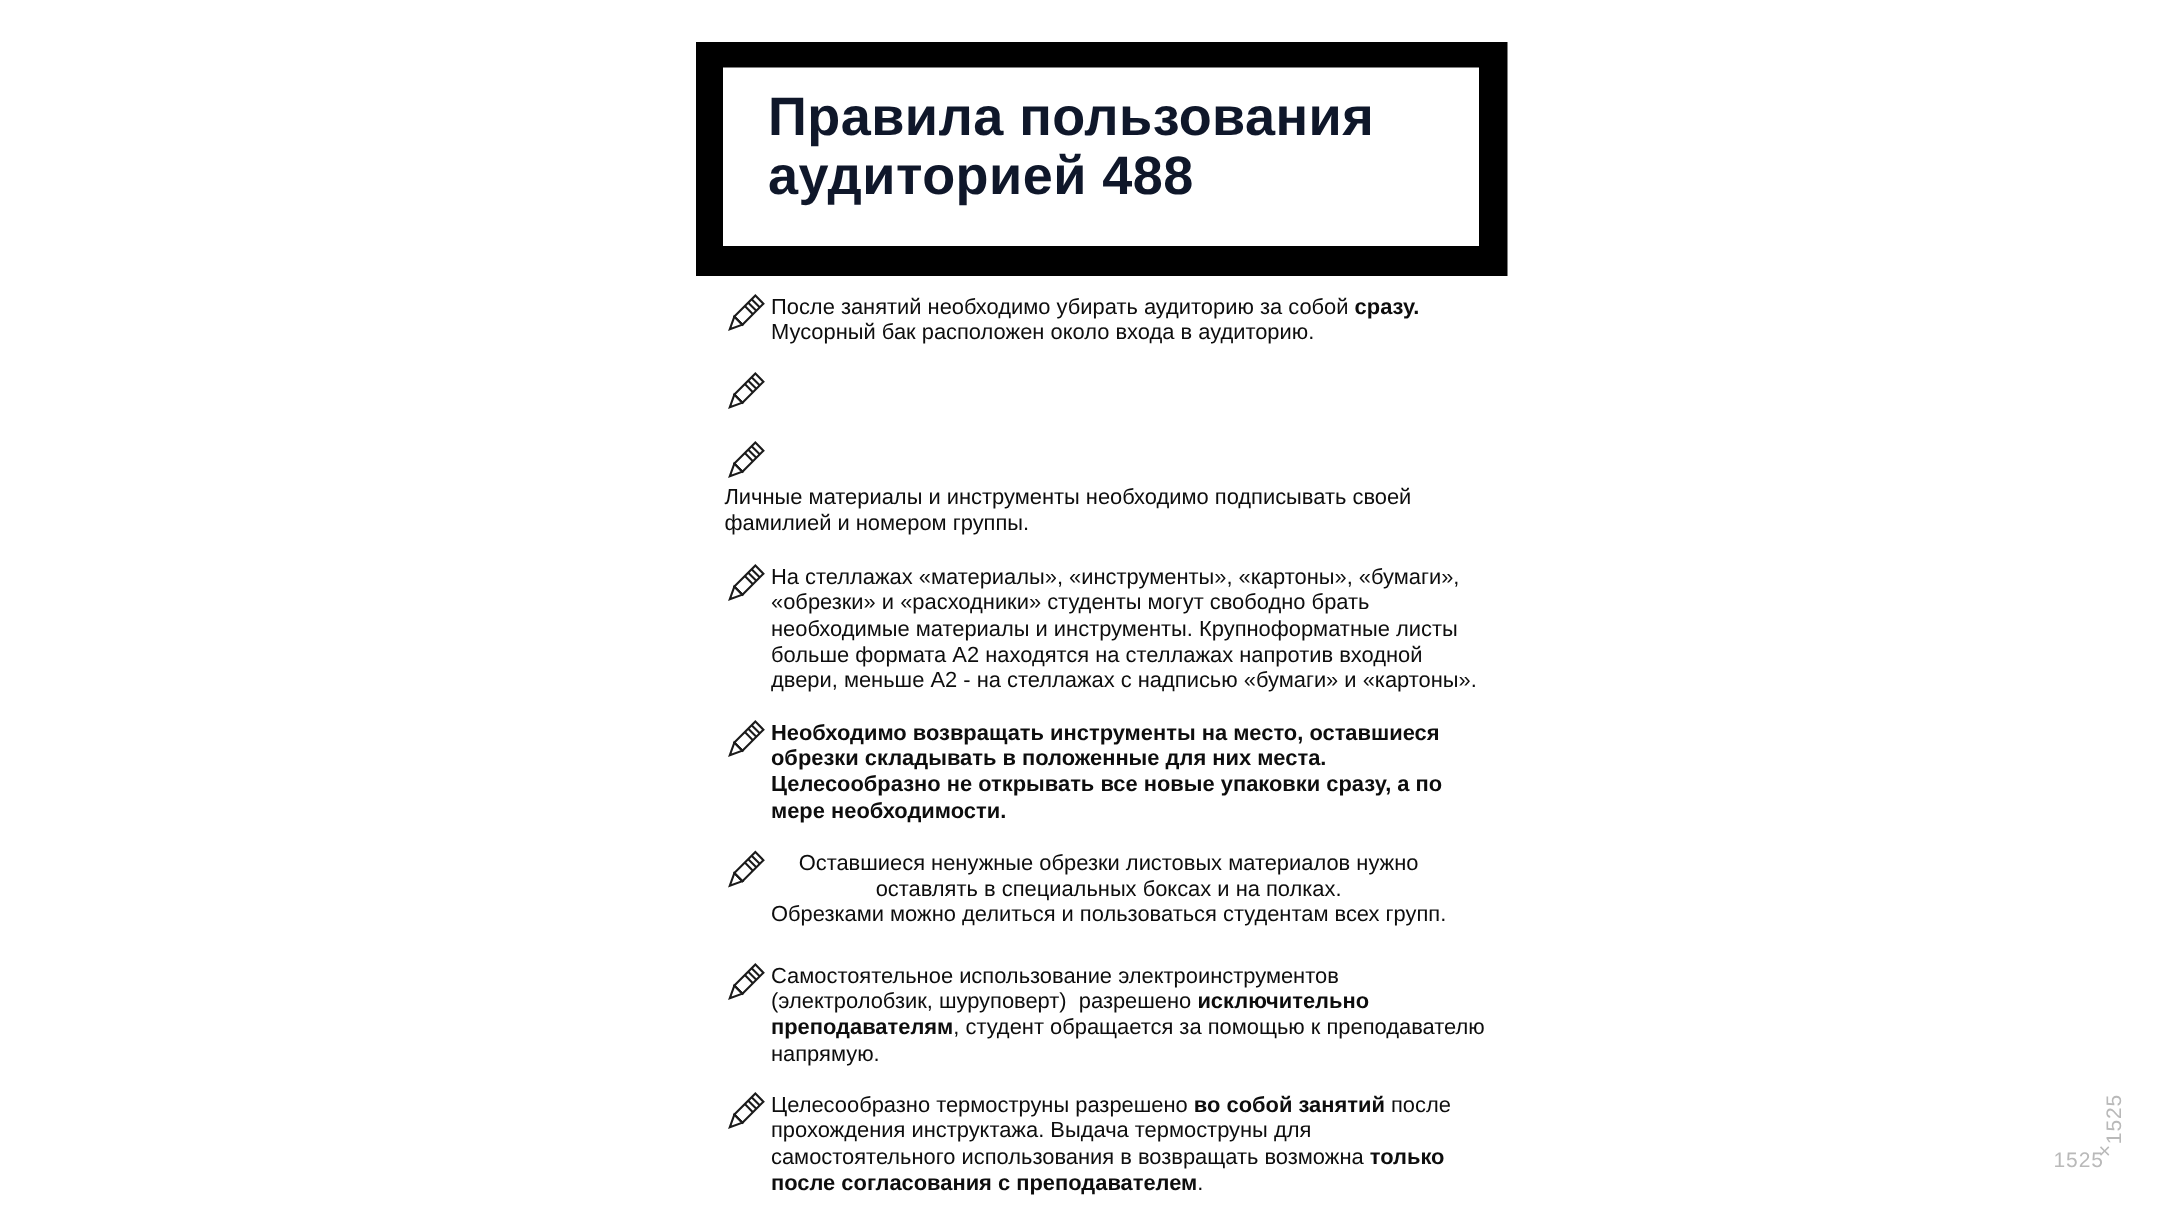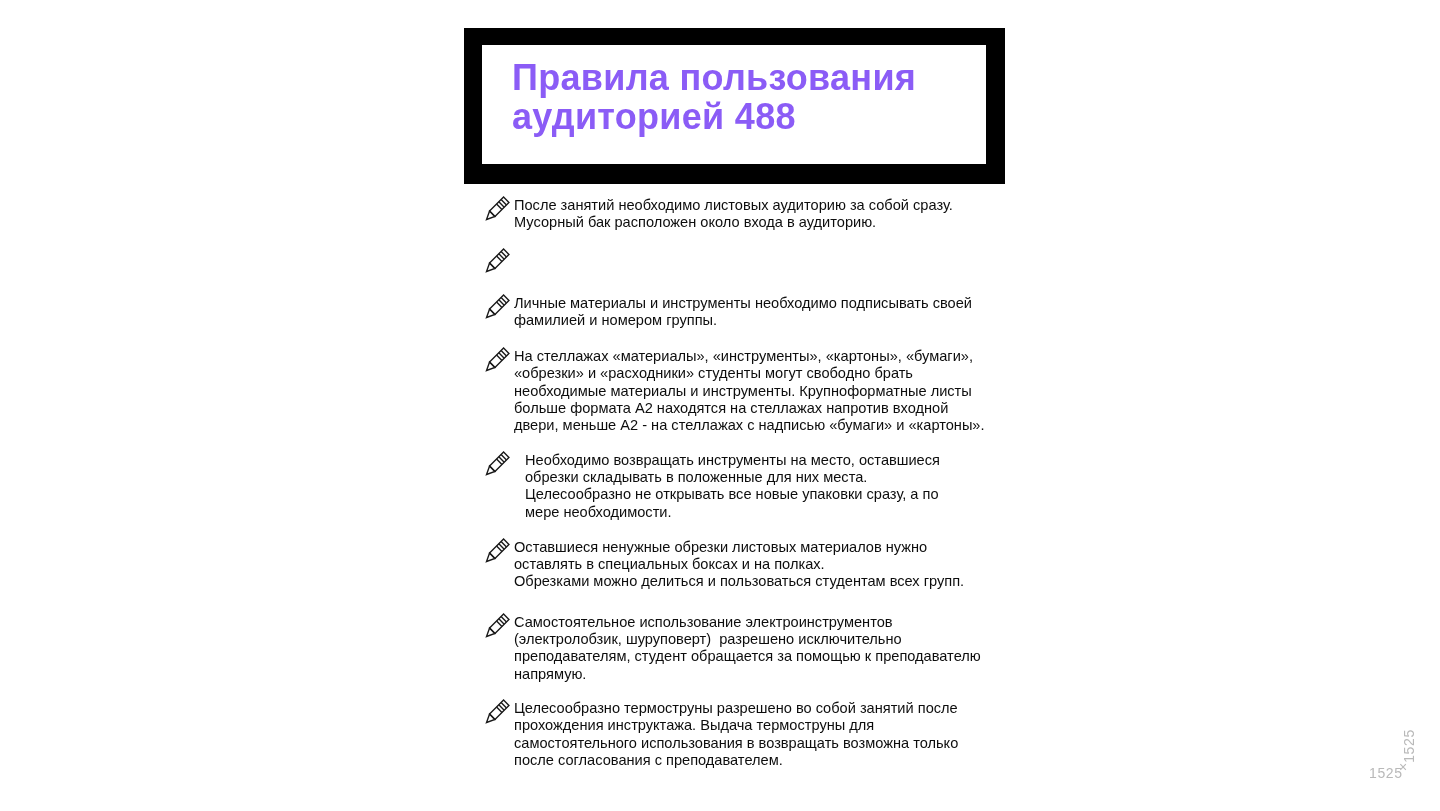--- a/index.html
+++ b/index.html
@@ -24,38 +24,38 @@
   .title-inner {
     background:#fff; width:100%; height:100%;
     box-sizing:border-box;
     padding:13px 0 0 30px;
   }
   .title {
     margin:0;
     font-size:36px; line-height:39px;
     font-weight:700; letter-spacing:0.3px;
     white-space:pre-line;
-    color:#8b5cf6;
+    color:#0f172a;
   }
 
   
   .rules { position:absolute; left:483px; top:197px; width:540px; }
   .rule { display:flex; align-items:flex-start; margin-bottom:17px; }
-  .rule:nth-child(3) { margin-bottom:19px; }
-  .rule:nth-child(5) { margin-bottom:18px;gap:11px; }
-  .rule:nth-child(6) { margin-bottom:23px; }
+  .rule:nth-child(3) { margin-bottom:19px;flex-direction:column; }
+  .rule:nth-child(5) { margin-bottom:18px; }
+  .rule:nth-child(6) { margin-bottom:23px;text-align:center; }
   .rule:nth-child(7) { }
   .bullet { flex:0 0 27px; margin-right:4px; margin-top:-2px; height:31px; }
   .rule-text {
     margin:0;
     font-size:14.6px; line-height:17.3px;
     white-space:pre-wrap;
     color:#0d0d0d;
   }
-  .rule-text .b { font-weight:400; }
+  .rule-text .b { font-weight:700; }
 
   
   .watermark {
     position:absolute; left:1369px; top:727px;
     width:52px; height:56px;
     color:#b9b9b9;
     font-size:14px; letter-spacing:0.6px;
   }
   .wm-h { position:absolute; left:0px;  top:38px; }
   .wm-x { position:absolute; left:30px; top:32px; }
@@ -77,21 +77,21 @@
   <div class="rule">
     <span class="bullet">
       <svg width="27" height="31" viewBox="0 0 27 31" aria-hidden="true">
         <g transform="rotate(45 13.5 14.5)" fill="none" stroke="#1b1b1b" stroke-width="1.4" stroke-linejoin="miter">
           <rect x="9.7" y="0.7" width="7.6" height="19.8"></rect>
           <path d="M9.7 20.5 L13.5 28.6 L17.3 20.5 Z"></path>
           <path d="M9.7 4.2 L17.3 4.2 M9.7 7.4 L17.3 7.4 M9.7 10.6 L17.3 10.6"></path>
         </g>
       </svg>
     </span>
-    <p class="rule-text"><span>После занятий необходимо листовых аудиторию за собой </span><span class="b">сразу.</span><span>
+    <p class="rule-text"><span>После занятий необходимо убирать аудиторию за собой </span><span class="b">сразу.</span><span>
 Мусорный бак расположен около входа в аудиторию.</span></p>
   </div>
 
   <div class="rule">
     <span class="bullet">
       <svg width="27" height="31" viewBox="0 0 27 31" aria-hidden="true">
         <g transform="rotate(45 13.5 14.5)" fill="none" stroke="#1b1b1b" stroke-width="1.4" stroke-linejoin="miter">
           <rect x="9.7" y="0.7" width="7.6" height="19.8"></rect>
           <path d="M9.7 20.5 L13.5 28.6 L17.3 20.5 Z"></path>
           <path d="M9.7 4.2 L17.3 4.2 M9.7 7.4 L17.3 7.4 M9.7 10.6 L17.3 10.6"></path>

